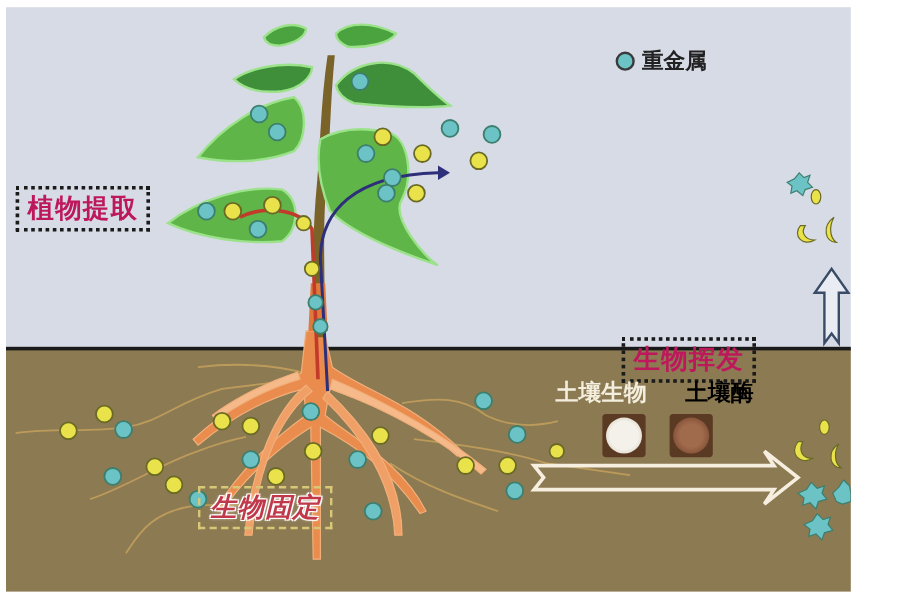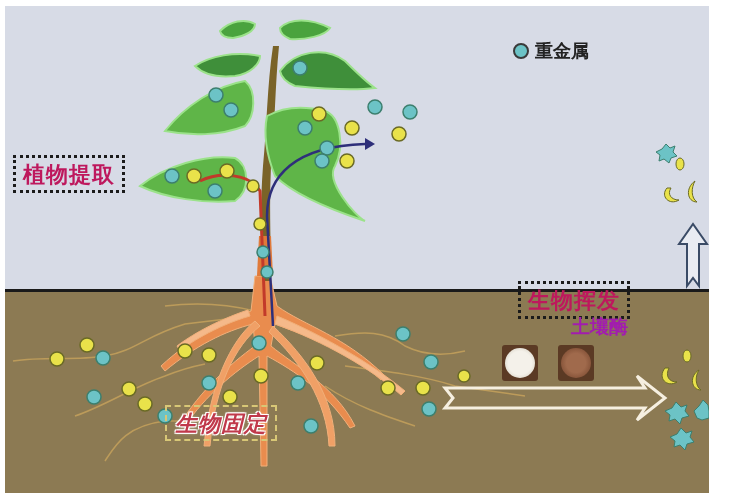--- a/index.html
+++ b/index.html
@@ -11,21 +11,21 @@
     .ground-line { position: absolute; left: 0; top: 283px; width: 704px; height: 3px; background: #1a1a1a; }
     svg.art { position: absolute; left: 0; top: 0; }
     .label { position: absolute; font-weight: bold; font-size: 22px; letter-spacing: 1px; white-space: nowrap; }
     .box-black { border: 3px dotted #1b1b1b; color: #be185d; padding: 2px 7px; line-height: 28px; text-align: center; }
     .box-tan { border: 2px dashed #d8c776; color: #c0394b; padding: 2px 8px; line-height: 28px;
                text-shadow: -1px -1px 0 #fff, 1px -1px 0 #fff, -1px 1px 0 #fff, 1px 1px 0 #fff, 0 0 3px #fff; }
     .legend { position: absolute; left: 508px; top: 30px; font-size: 18px; font-weight: bold; color: #222; }
     .legend-row { display: flex; align-items: center; height: 30px; }
     .dot { width: 12px; height: 12px; border-radius: 50%; margin-right: 6px; border: 2px solid #3a3a3a; }
     .soil-org { position: absolute; left: 458px; top: 308px; font-size: 19px; font-weight: bold; color: #f3eedd; }
-    .soil-enz { position: absolute; left: 566px; top: 308px; font-size: 19px; font-weight: bold; color: #a21caf; }
+    .soil-enz { position: absolute; left: 566px; top: 308px; font-size: 19px; font-weight: bold; color: #000000; }
     .micro { position: absolute; width: 36px; height: 36px; background: #5b3a24; border-radius: 3px; }
     .micro .inner { position: absolute; left: 3px; top: 3px; width: 30px; height: 30px; border-radius: 50%; }
   </style>
 </head>
 <body>
 
 <div class="frame">
   <div class="sky"></div>
   <div class="soil"></div>
   <div class="ground-line"></div>
@@ -141,20 +141,21 @@
     <div class="legend-row">
       <span class="dot" style="background:#6cc3c6"></span>
       <span>重金属</span>
     </div>
   </div>
 
   <div class="label box-black" style="left:8px; top:149px;">植物提取</div>
   <div class="label box-black" style="left:513px; top:232px;margin-top:43px;">生物挥发</div>
   <div class="label box-tan" style="left:160px; top:399px;font-style:italic;">生物固定</div>
 
+  <div class="soil-org">土壤生物</div>
   <div class="soil-enz">土壤酶</div>
   <div class="micro" style="left:497px; top:339px;">
     <div class="inner" style="background: radial-gradient(circle, #f4f1ea 55%, #c9c2b0 100%);"></div>
   </div>
   <div class="micro" style="left:553px; top:339px;">
     <div class="inner" style="background: radial-gradient(circle, #a06a4c 45%, #6e3f28 100%);"></div>
   </div>
 </div>
 
 </body></html>

